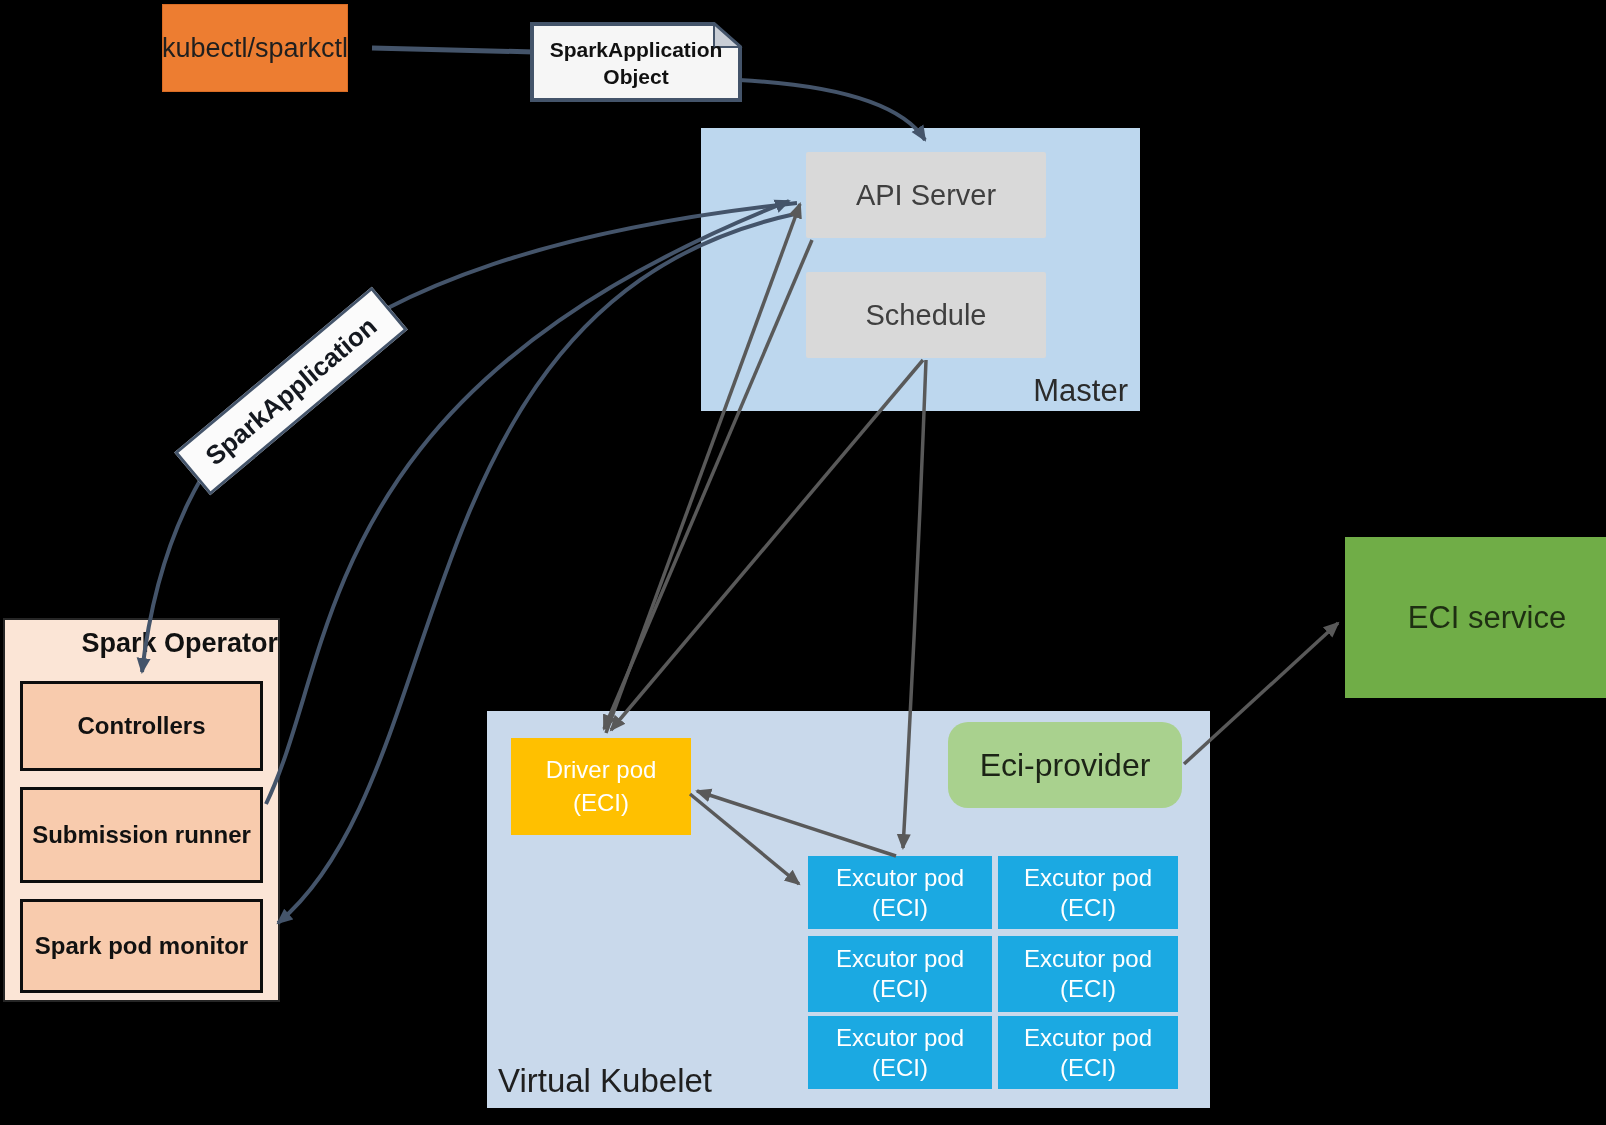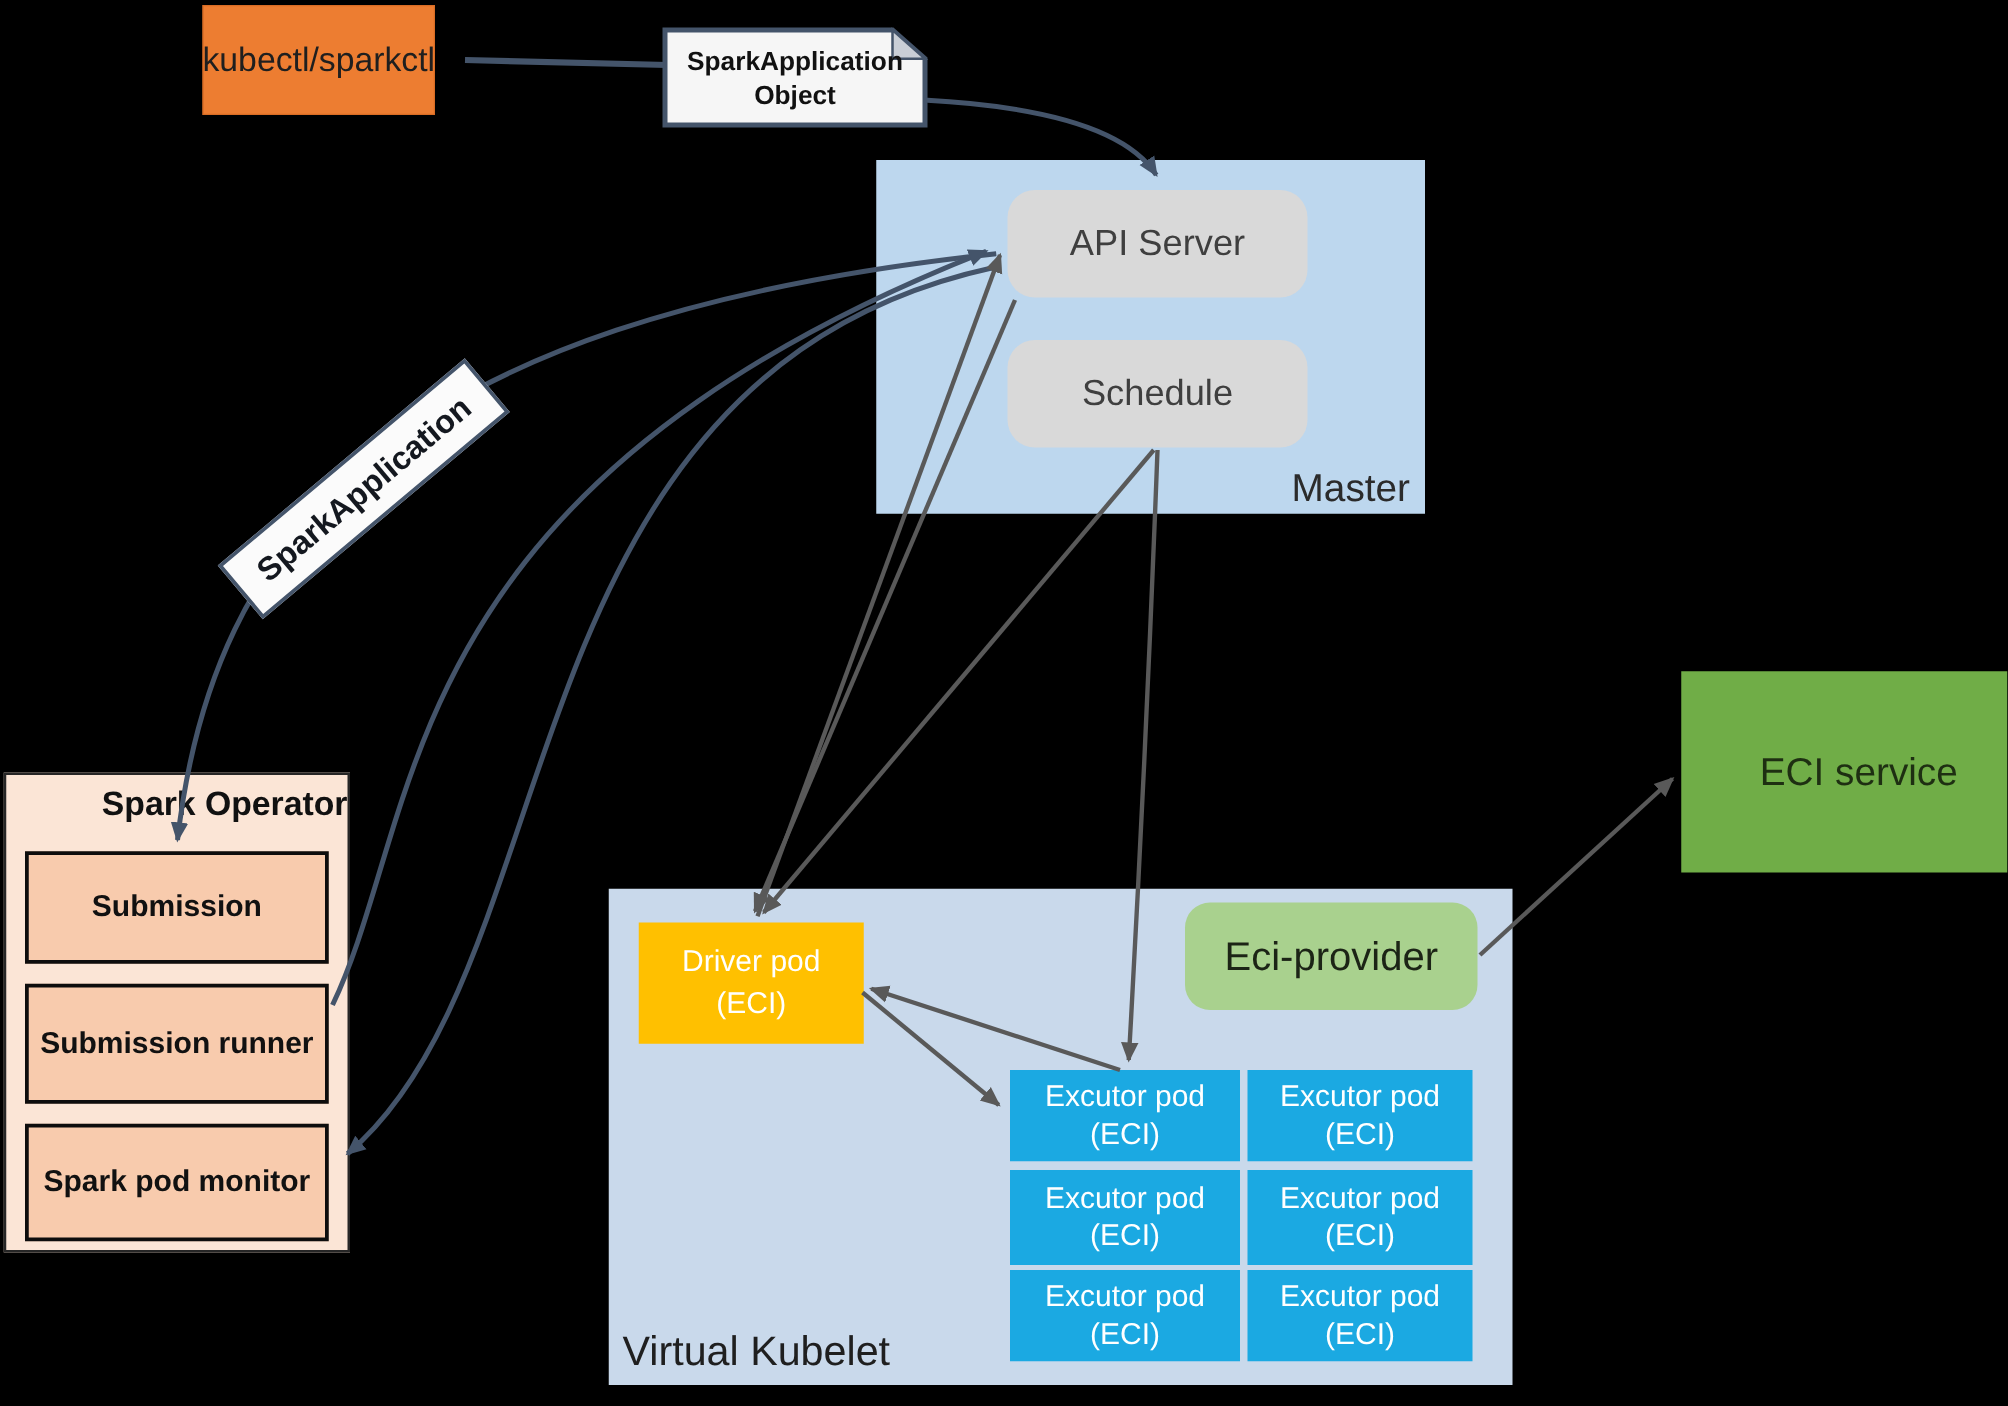--- a/index.html
+++ b/index.html
@@ -14,21 +14,21 @@
 
   
   .kubectl{left:162px;top:4px;width:186px;height:88px;background:#ED7D31;
            border:1px solid #d96c24;color:#1f1f1f;font-size:27px;}
   
   .doc-text{left:532px;top:27px;width:208px;height:72px;color:#111;
             font-size:21px;font-weight:bold;line-height:1.3;}
   
   .master{left:701px;top:128px;width:439px;height:283px;background:#BDD7EE;}
   .master-label{position:absolute;right:12px;bottom:2px;font-size:31px;color:#2b2b2b;}
-  .graybox{background:#D9D9D9;border-radius:22px;color:#3f3f3f;font-size:29px;}
+  .graybox{background:#D9D9D9;border-radius:2px;color:#3f3f3f;font-size:29px;}
   .api{left:806px;top:152px;width:240px;height:86px;}
   .sched{left:806px;top:272px;width:240px;height:86px;}
   
   .tag{left:162px;top:363px;width:258px;height:56px;background:#fbfbfb;
        border:3px solid #44546A;transform:rotate(-40deg);color:#14181f;
        font-size:26px;font-weight:bold;}
   
   .operator{left:3px;top:618px;width:277px;height:384px;background:#FBE5D6;
             border:2px solid #262626;justify-content:flex-start;}
   .operator-title{position:absolute;top:8px;width:100%;text-align:right;
@@ -67,21 +67,21 @@
   </div>
 
   <div class="box kubectl z1">
     <span>kubectl/sparkctl</span>
   </div>
 
   <div class="box operator z1">
     <span class="operator-title">Spark Operator</span>
   </div>
   <div class="box opbox op1 z1">
-    <span>Submission</span>
+    <span>Controllers</span>
   </div>
   <div class="box opbox op2 z1">
     <span>Submission runner</span>
   </div>
   <div class="box opbox op3 z1">
     <span>Spark pod monitor</span>
   </div>
 
   <div class="box vk z1">
     <span class="vk-label">Virtual Kubelet</span>

